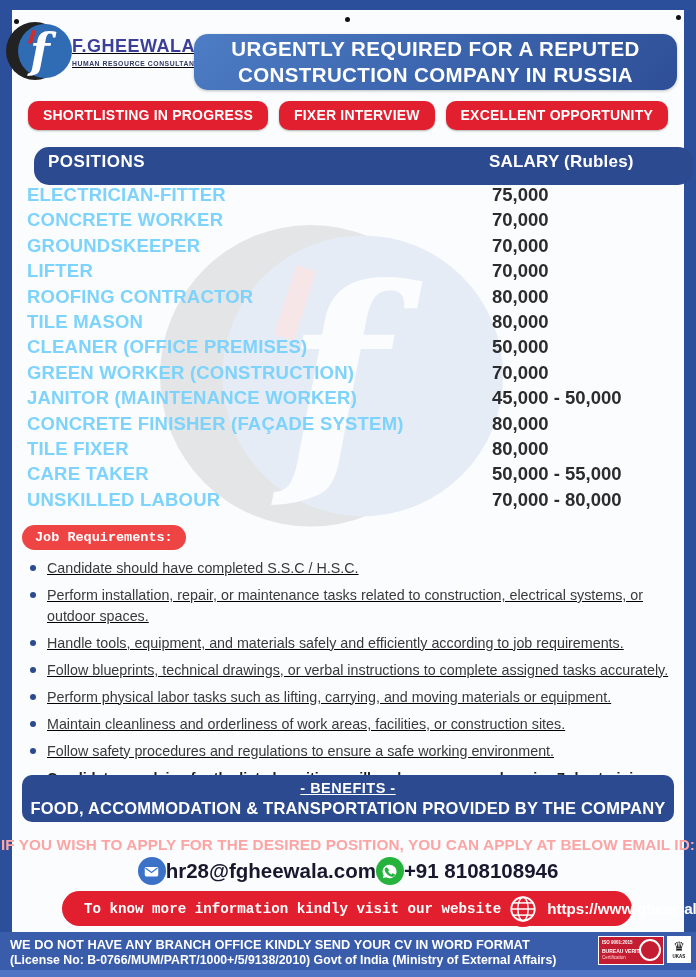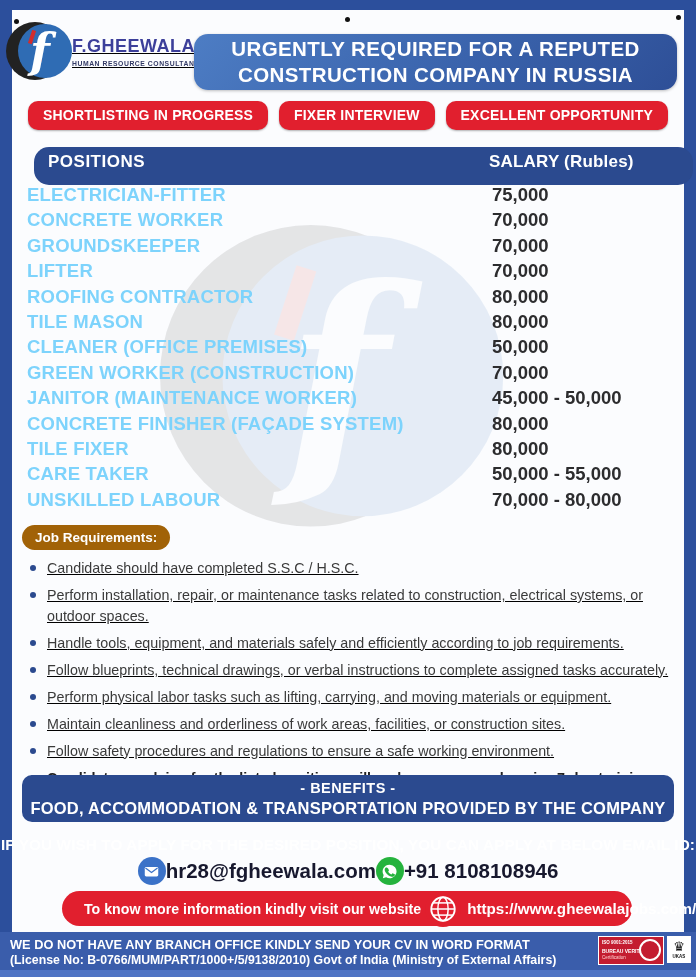--- a/index.html
+++ b/index.html
@@ -43,46 +43,46 @@
   }
   .thead .c1{position:absolute;left:14px;top:5px;letter-spacing:.5px;}
   .thead .c2{position:absolute;left:455px;top:5px;letter-spacing:.2px;}
   .rows{position:absolute;left:27px;top:182px;width:645px;z-index:2;}
   .row{position:relative;height:25.4px;}
   .row .pos{position:absolute;left:0;top:2px;font-weight:bold;font-size:18.5px;color:#7dd3fc;letter-spacing:.2px;white-space:nowrap;}
   .row .sal{position:absolute;left:465px;top:2px;font-weight:bold;font-size:18.5px;color:#2c2c2e;white-space:nowrap;}
   
   .req-pill{
     position:absolute;left:22px;top:525px;height:25px;line-height:25px;padding:0 13px;border-radius:13px;
-    background:#a16207;color:#fff;font-weight:bold;font-size:13.5px;z-index:2;
+    background:#ef4444;color:#fff;font-weight:bold;font-size:13.5px;z-index:2;font-family:Liberation Mono, monospace;
   }
   .req-list{position:absolute;left:30px;top:558px;width:642px;z-index:2;text-decoration:underline;}
   .req-item{position:relative;padding-left:17px;margin-bottom:6.5px;font-size:14.3px;color:#3a3a3a;line-height:20.5px;}
   .req-item .dot{position:absolute;left:0;top:7px;width:6px;height:6px;border-radius:50%;background:#2b4a8f;}
   .req-item.bold{font-weight:bold;color:#222;}
   
   .benefits{
     position:absolute;left:22px;top:775px;width:652px;height:47px;background:#2b4a8f;border-radius:10px;
     display:flex;flex-direction:column;justify-content:center;align-items:center;z-index:2;
   }
-  .benefits .h{color:#fff;font-weight:bold;font-size:14.5px;letter-spacing:.5px;}
+  .benefits .h{color:#fff;font-weight:bold;font-size:14.5px;text-decoration:underline;letter-spacing:.5px;}
   .benefits .t{color:#fff;font-weight:bold;font-size:16.5px;letter-spacing:.2px;margin-top:3px;white-space:nowrap;}
   
-  .apply-line{position:absolute;left:0;top:836px;width:696px;text-align:center;font-weight:bold;font-size:15.3px;color:#ffffff;letter-spacing:.1px;z-index:2;}
+  .apply-line{position:absolute;left:0;top:836px;width:696px;text-align:center;font-weight:bold;font-size:15.3px;color:#fca5a5;letter-spacing:.1px;z-index:2;}
   .contact{position:absolute;left:0;top:857px;width:696px;display:flex;justify-content:center;align-items:center;z-index:2;}
   .cicon{width:28px;height:28px;border-radius:50%;display:flex;align-items:center;justify-content:center;flex:0 0 auto;}
   .cicon.mail{background:#3b72c8;}
   .cicon.wa{background:#25b33d;}
   .contact .txt{font-weight:bold;font-size:20.5px;color:#17182e;white-space:nowrap;}
   
   .webpill{
     position:absolute;left:62px;top:891px;width:570px;height:35px;border-radius:18px;background:#e11f2e;
     display:flex;align-items:center;z-index:2;color:#fff;
   }
-  .webpill .lbl{font-weight:bold;font-size:14.2px;margin-left:22px;white-space:nowrap;}
+  .webpill .lbl{font-weight:bold;font-size:14.2px;margin-left:22px;white-space:nowrap;font-family:Liberation Mono, monospace;}
   .webpill .globe{width:36px;height:36px;border-radius:50%;background:#e11f2e;display:flex;align-items:center;justify-content:center;margin-left:4px;flex:0 0 auto;}
   .webpill .url{font-weight:bold;font-size:15.2px;margin-left:6px;white-space:nowrap;}
   
   .footer{position:absolute;left:0;top:932px;width:696px;height:38px;background:#3a5dab;z-index:3;}
   .footer .l1{position:absolute;left:10px;top:5px;color:#fff;font-weight:bold;font-size:12.8px;white-space:nowrap;}
   .footer .l2{position:absolute;left:10px;top:21px;color:#fff;font-weight:bold;font-size:12.3px;white-space:nowrap;}
   .bottom-strip{position:absolute;left:0;top:970px;width:696px;height:7px;background:#4f74c4;z-index:3;}
   .certs{position:absolute;left:598px;top:936px;display:flex;gap:3px;z-index:4;}
   .cert-iso{position:relative;width:64px;height:27px;background:#c41c30;border:1px solid #fff;}
   .cert-iso .t1{position:absolute;left:3px;top:3px;font-size:4.5px;color:#fff;font-weight:bold;}

